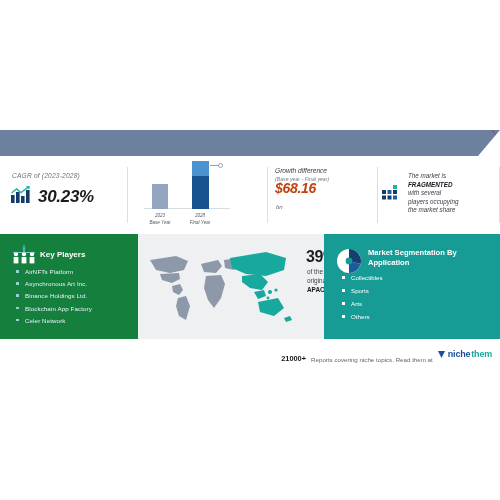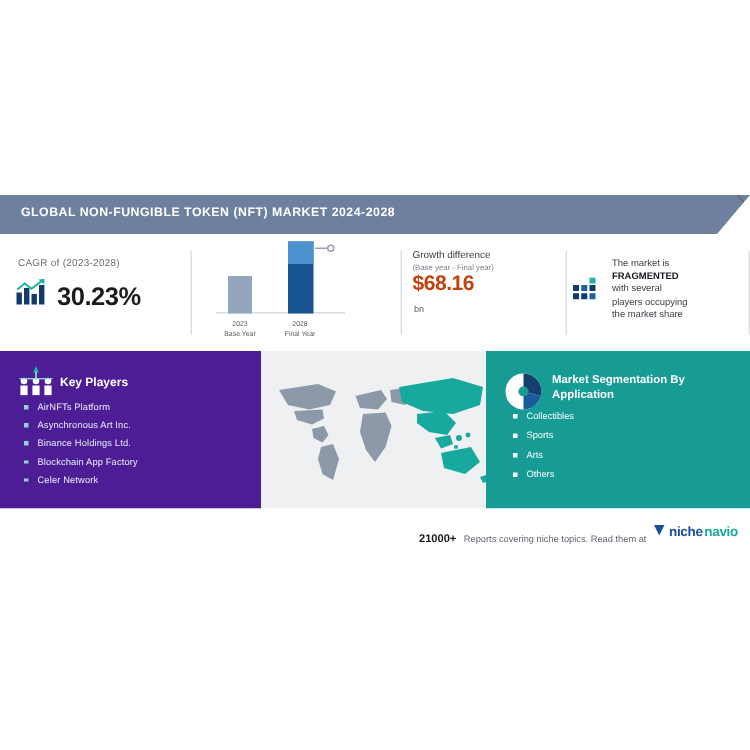--- a/index.html
+++ b/index.html
@@ -11,21 +11,21 @@
   .header{position:relative;height:26px;background:#6d80a0;overflow:hidden;}
   .header-title{position:absolute;left:14px;top:7px;font-size:8.2px;letter-spacing:.35px;
     color:#ffffff;font-weight:700;white-space:nowrap;}
   .corner-fold{position:absolute;right:0;top:0;width:0;height:0;
     border-left:22px solid transparent;border-bottom:26px solid #ffffff;}
   .corner-line{position:absolute;right:-1px;top:10px;width:26px;height:1px;background:#8d3b3b;
     transform:rotate(48deg);transform-origin:right center;opacity:.55;}
 
   
   .strip{position:relative;height:78px;background:#ffffff;display:flex;}
-  .cell{position:relative;flex:0 0 auto;height:72px;}
+  .cell{position:relative;flex:0 0 auto;height:72px;font-style:italic;}
   .divider{position:absolute;top:11px;width:1px;height:56px;background:#dcdfe4;}
 
   .c1{width:128px;}
   .c2{width:140px;}
   .c3{width:110px;}
   .c4{width:122px;}
 
   .cagr-label{position:absolute;left:12px;top:16px;font-size:6.6px;color:#6a6f76;letter-spacing:.2px;}
   .cagr-row{position:absolute;left:10px;top:29px;display:flex;align-items:center;gap:6px;}
   .cagr-value{font-size:17px;font-weight:700;color:#1b1b1b;letter-spacing:-.3px;}
@@ -49,21 +49,21 @@
   .gd-sub{position:absolute;left:7px;top:20px;font-size:5.2px;color:#7a7f87;}
   .gd-value{position:absolute;left:7px;top:24px;font-size:14px;font-weight:700;color:#c2410c;letter-spacing:-.3px;}
   .gd-unit{position:absolute;left:8px;top:48px;font-size:6px;color:#5d626a;}
 
   .frag-icon{position:absolute;left:4px;top:29px;}
   .frag-text{position:absolute;left:30px;top:16px;width:78px;font-size:6.3px;line-height:8.6px;color:#3c4149;}
   .frag-text b{font-weight:700;color:#15181d;}
 
   
   .band{position:relative;height:105px;display:flex;}
-  .players{width:138px;background:#4c1d95;position:relative;padding-left:36px;}
+  .players{width:138px;background:#15803d;position:relative;}
   .players-icon{position:absolute;left:12px;top:10px;}
   .players-title{position:absolute;left:40px;top:16px;font-size:8px;font-weight:700;color:#ffffff;}
   .players-list{position:absolute;left:16px;top:34px;margin:0;padding:0;list-style:none;}
   .players-list li{position:relative;font-size:6.2px;color:#eaf0f8;padding-left:9px;margin-bottom:5.2px;
     letter-spacing:.1px;}
   .players-list li:before{content:"";position:absolute;left:0;top:2px;width:2.6px;height:2.6px;
     background:#8fd3d3;}
 
   .region{flex:1;background:#eef0f2;position:relative;padding-left:34px;}
   .map{position:absolute;left:8px;top:12px;width:150px;height:82px;}
@@ -88,21 +88,20 @@
   .logo-tech{font-size:9px;font-weight:700;color:#1b4f9c;letter-spacing:-.2px;}
   .logo-navio{font-size:9px;font-weight:700;color:#18a79d;letter-spacing:-.2px;margin-left:-1px;}
 </style>
 </head>
 <body>
 
 <div class="page">
   <div class="infographic">
 
     <div class="header">
-      <div class="header-title">GLOBAL NON-FUNGIBLE TOKEN (NFT) MARKET 2024-2028</div>
       <div class="corner-line"></div>
       <div class="corner-fold"></div>
     </div>
 
     <div class="strip">
 
       <div class="cell c1">
         <div class="cagr-label">CAGR of (2023-2028)</div>
         <div class="cagr-row">
           <span>
@@ -249,19 +248,19 @@
       <div class="footer-inner">
         <span class="f-count">21000+</span>
         <span class="f-text">Reports covering niche topics. Read them at</span>
         <span class="logo">
           <span>
             <svg width="8" height="9" viewBox="0 0 8 9">
                 <polygon points="0,1 7,1 3.5,8" fill="#1b4f9c"></polygon>
               </svg>
           </span>
           <span class="logo-tech">niche</span>
-          <span class="logo-navio">navio</span>
+          <span class="logo-navio">them</span>
         </span>
       </div>
     </div>
 
   </div>
 </div>
 
 </body></html>

